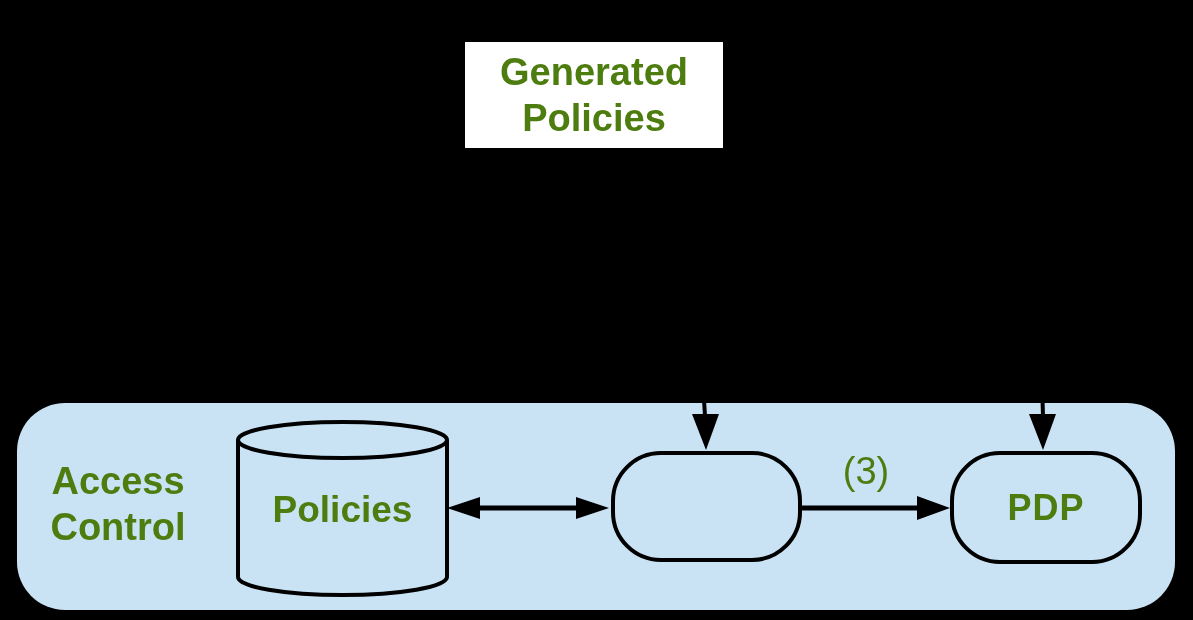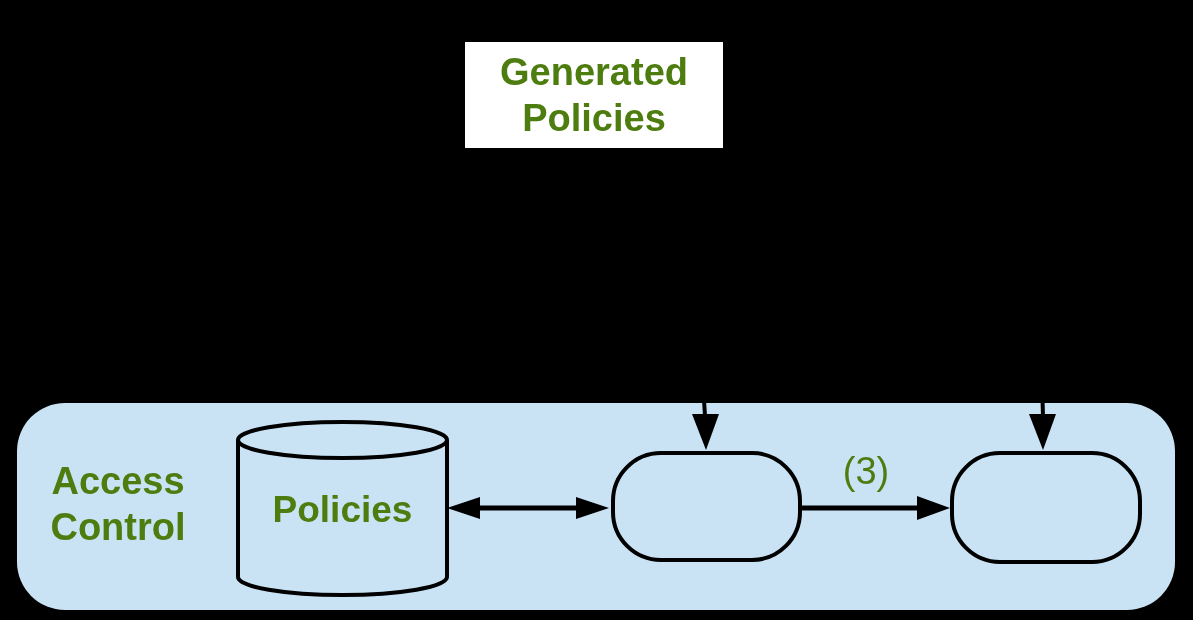--- a/index.html
+++ b/index.html
@@ -97,16 +97,17 @@
   </div>
 
   <div id="access-label" class="label">
     <div>Access</div>
     <div>Control</div>
   </div>
 
   <div id="policies-label" class="label">Policies</div>
 
 
+  <div id="pdp-label" class="label">PDP</div>
 
   <div id="edge3-label" class="label">(3)</div>
 
 </div>
 
 </body></html>

